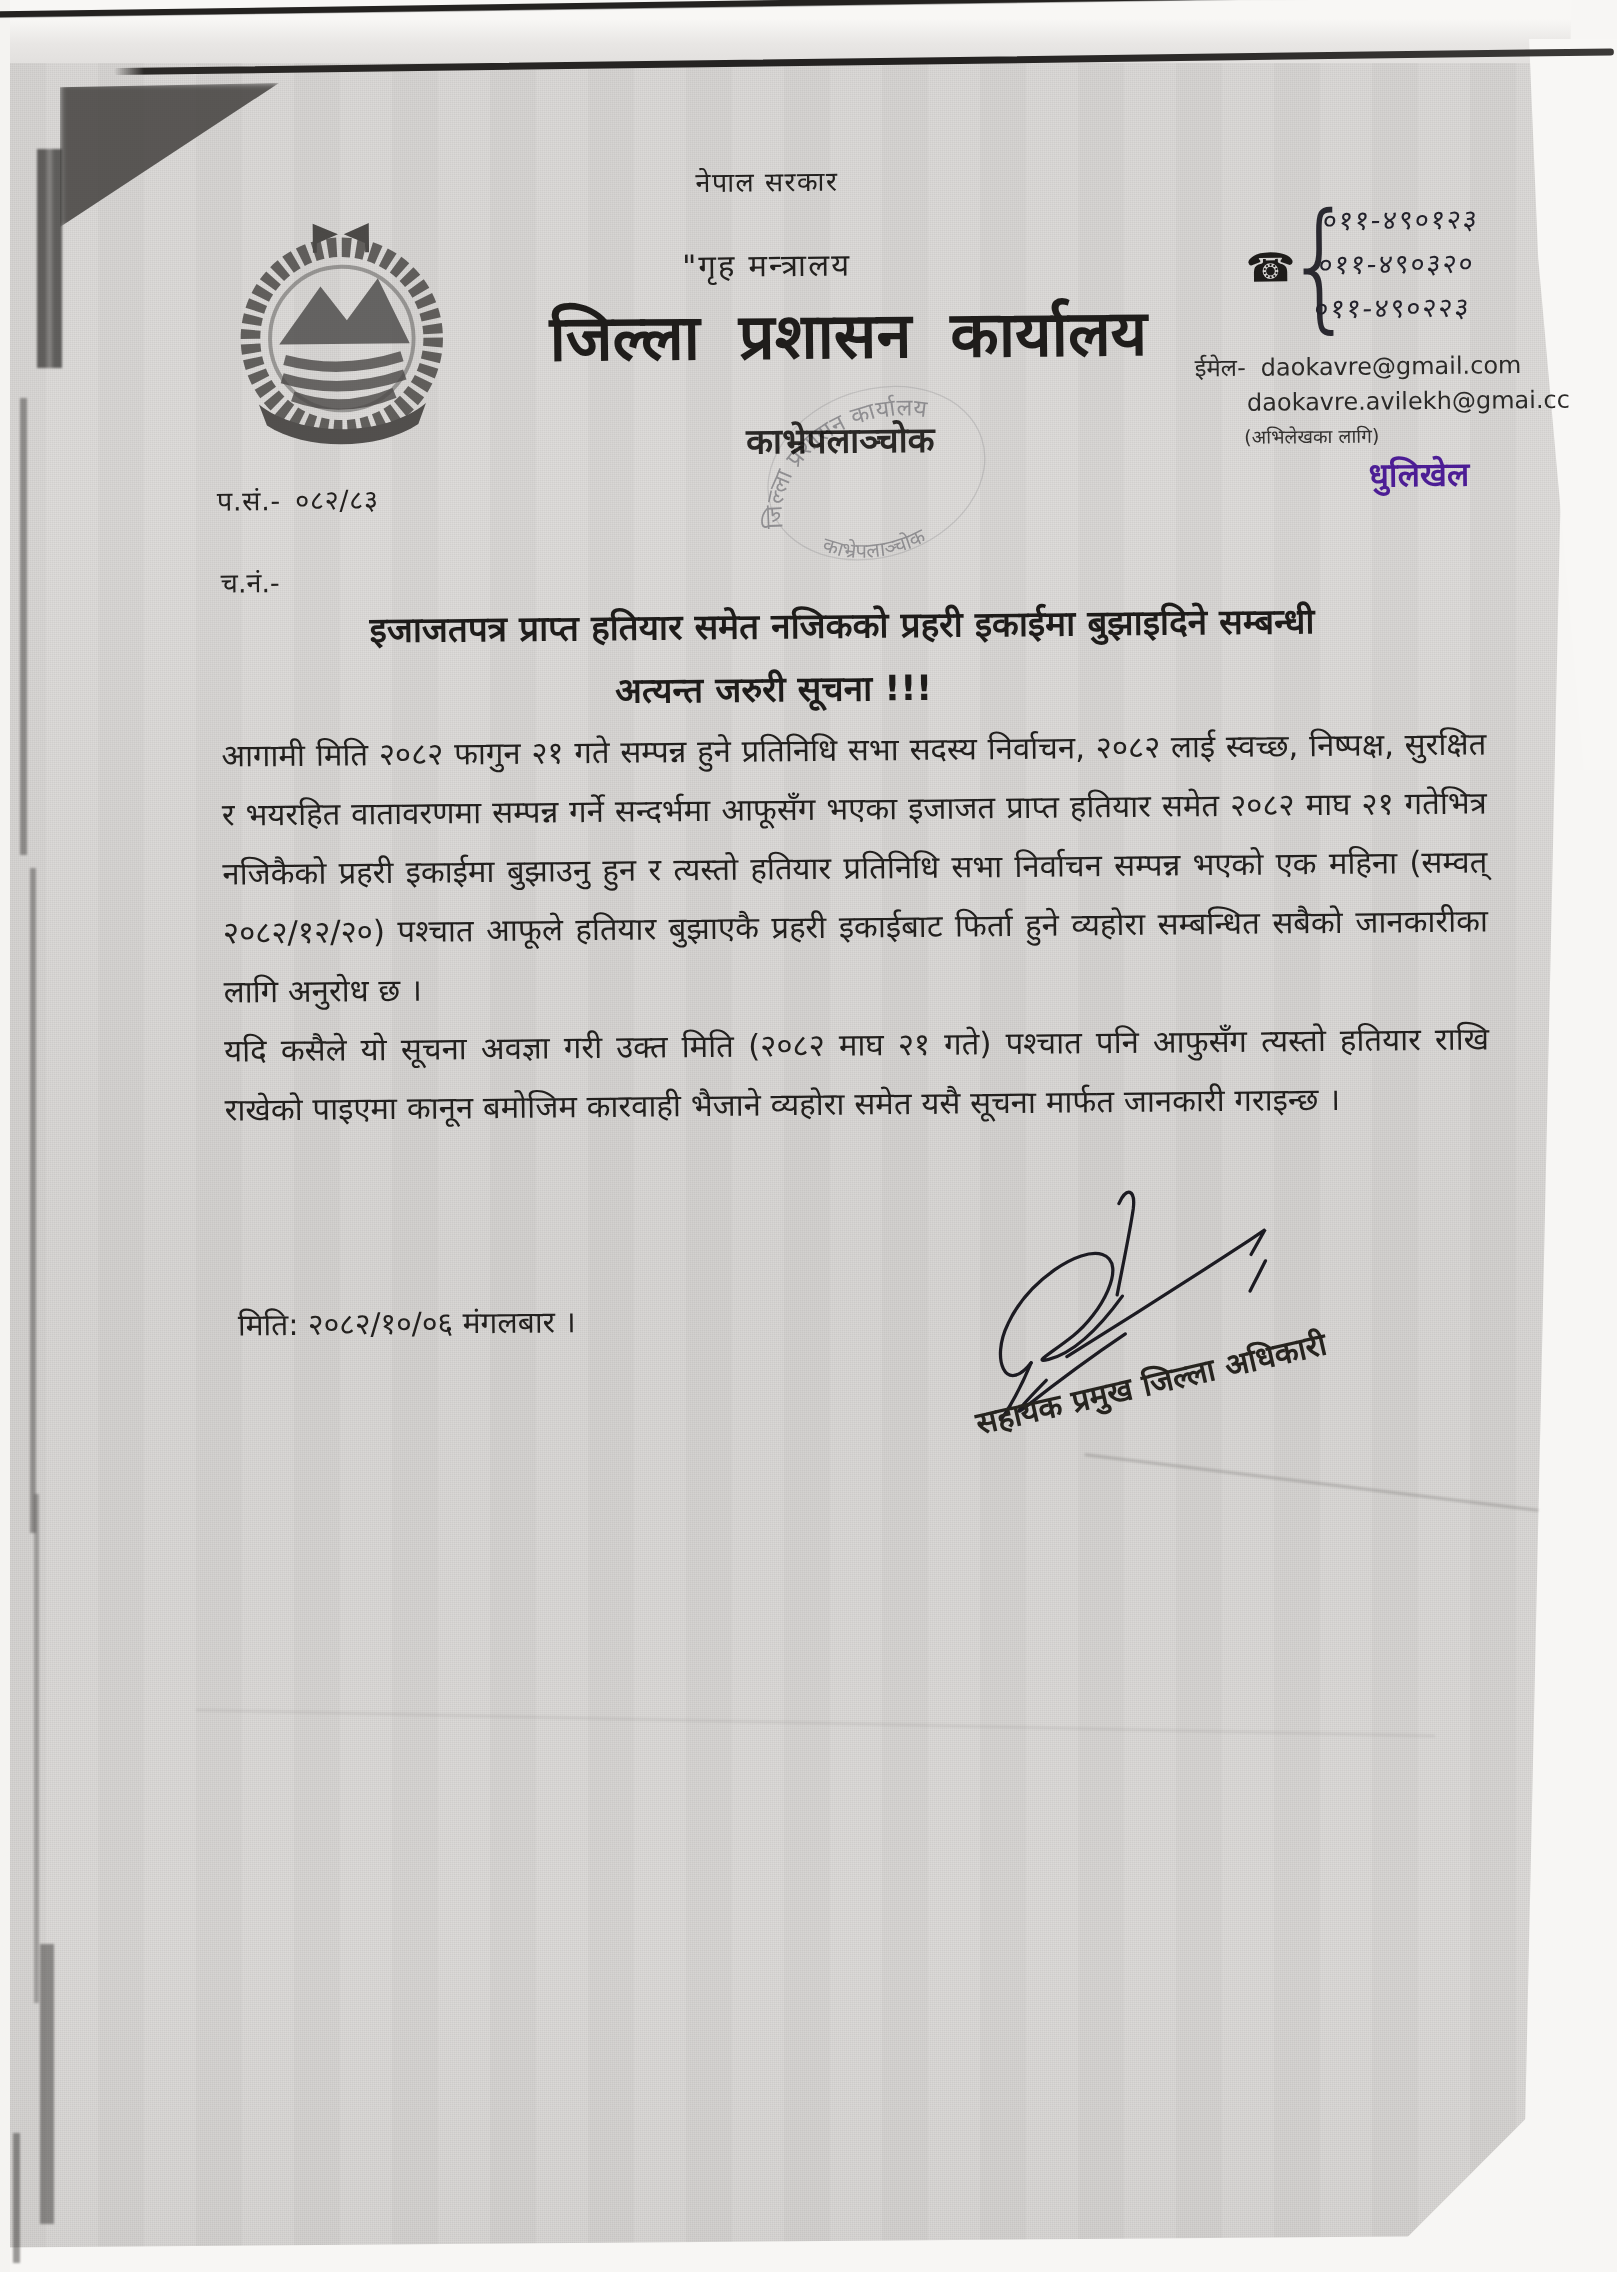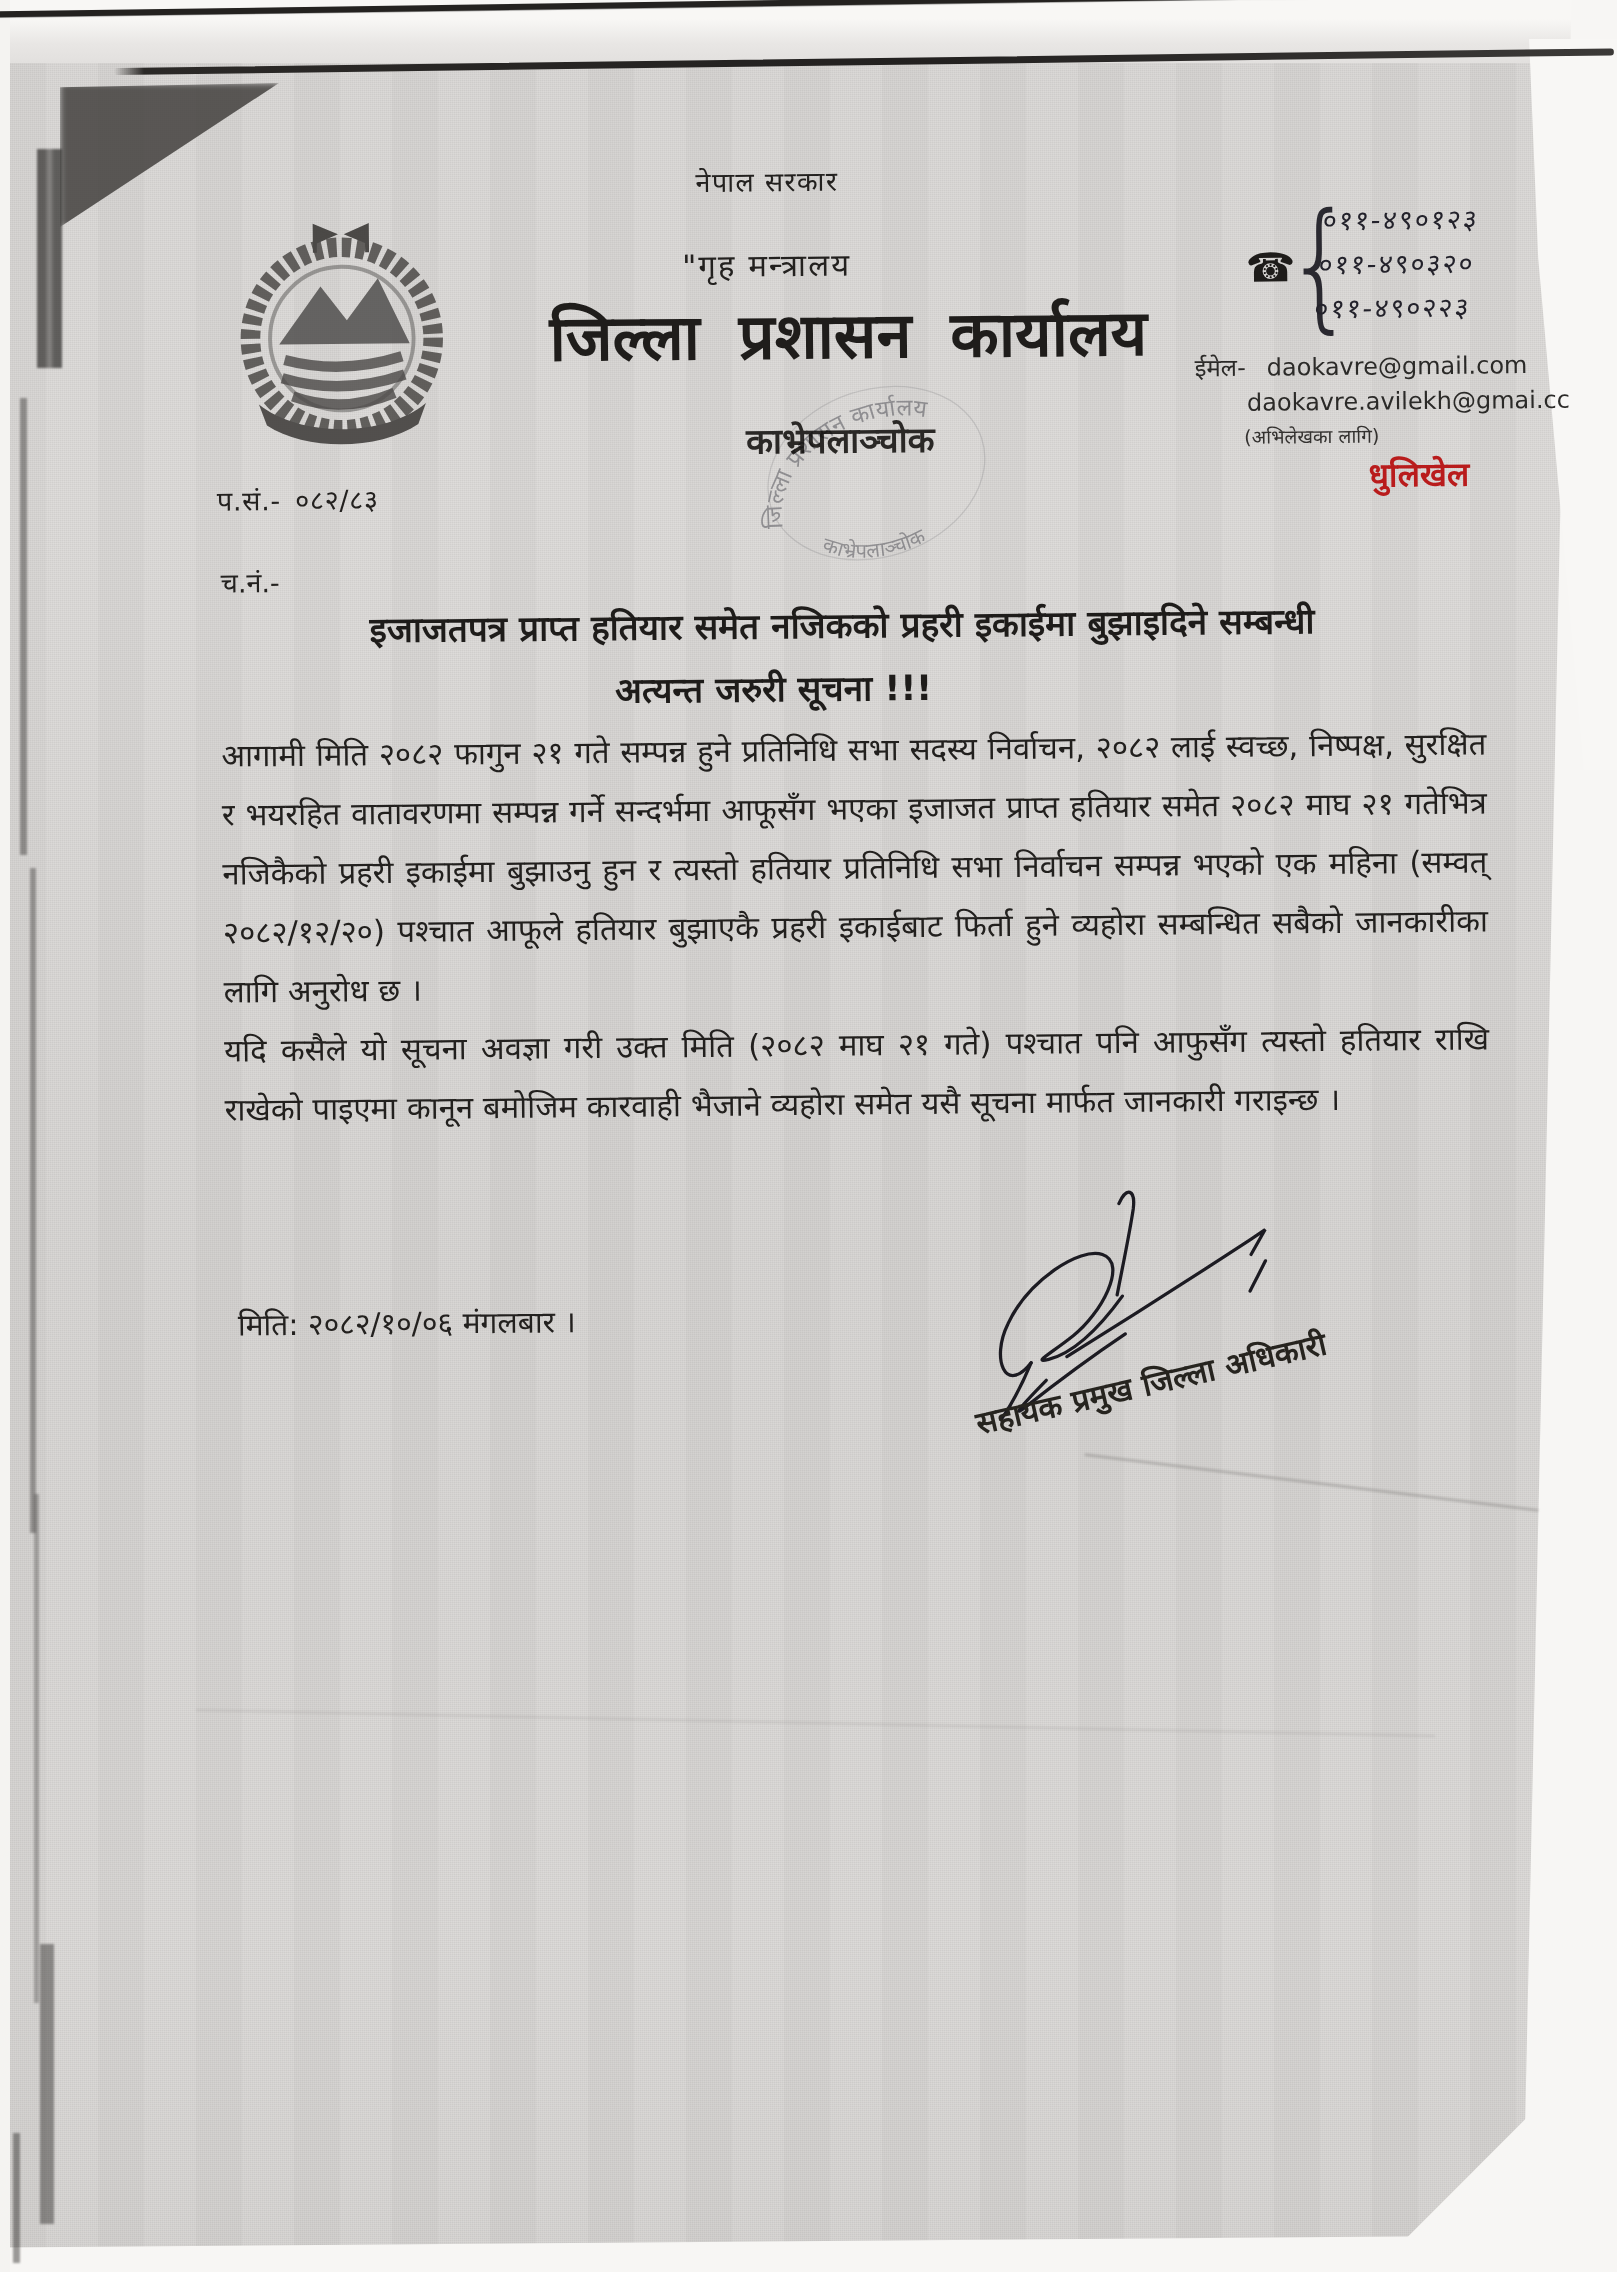--- a/index.html
+++ b/index.html
@@ -51,28 +51,28 @@
   .crease.one{left:1083px;top:1481px;width:457px;height:2.6px;transform:rotate(7deg);}
   .crease.two{left:196px;top:1722px;width:1239px;height:2px;opacity:.5;transform:rotate(1.2deg);}
   
   .content{position:absolute;inset:0;transform:rotate(-0.55deg);}
   .abs{position:absolute;white-space:nowrap;}
   .ctr{transform:translateX(-50%);}
   .gov{left:776px;top:162px;font-size:27px;letter-spacing:1.3px;color:#23211f;}
   .ministry{left:775px;top:243px;font-size:31px;letter-spacing:2px;color:#23211f;}
   .office-title{left:856px;top:291px;font-size:63px;font-weight:bold;word-spacing:17px;color:#1f1d1b;}
   .district{left:847px;top:416px;font-size:35px;font-weight:bold;color:#2a2826;}
-  .place{left:1375px;top:457px;font-size:33px;font-weight:600;color:#b91c1c;}
+  .place{left:1375px;top:457px;font-size:33px;font-weight:600;color:#4c1d95;}
   .phone-icon{left:1254px;top:249px;font-size:40px;color:#1e1c1a;}
   .brace{left:1284px;top:188px;font-size:140px;font-weight:100;color:#2a2930;
     transform:scaleX(.8);font-family:"DejaVu Sans", sans-serif;}
   .phones{left:1327px;top:204px;font-size:27px;line-height:44px;color:#23222b;
     transform:skewX(-6deg);letter-spacing:2px;}
   .email-row{left:1202px;top:354px;font-size:24px;color:#2b2a28;}
-  .email-row .lbl{margin-right:21px;}
+  .email-row .lbl{margin-right:15px;}
   .email2{left:1254px;top:393px;font-size:24px;color:#2b2a28;}
   .email-note{left:1251px;top:428px;font-size:19px;color:#33312f;}
   .refline{left:223px;top:476px;font-size:27px;color:#23211f;letter-spacing:0.7px;}
   .refline .val{margin-left:14.4px;}
   .chline{left:226px;top:522px;font-size:27px;color:#23211f;margin-top:36px;}
   .rule{left:112px;top:552px;width:1504px;height:5.9px;background:#242220;
     transform:rotate(-0.28deg);border-radius:2.6px;box-shadow:0 0.7px 0.7px rgba(0,0,0,.4);}
   .subject1{left:847px;top:601px;font-size:35px;font-weight:bold;color:#1e1c1a;}
   .subject2{left:778px;top:664px;font-size:35px;font-weight:bold;color:#1e1c1a;}
   .body-text{position:absolute;left:225px;top:721px;width:1265px;

